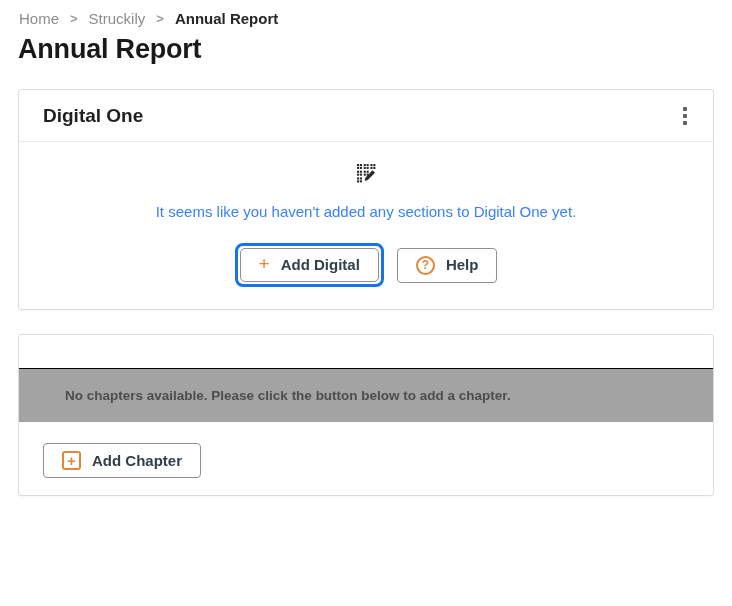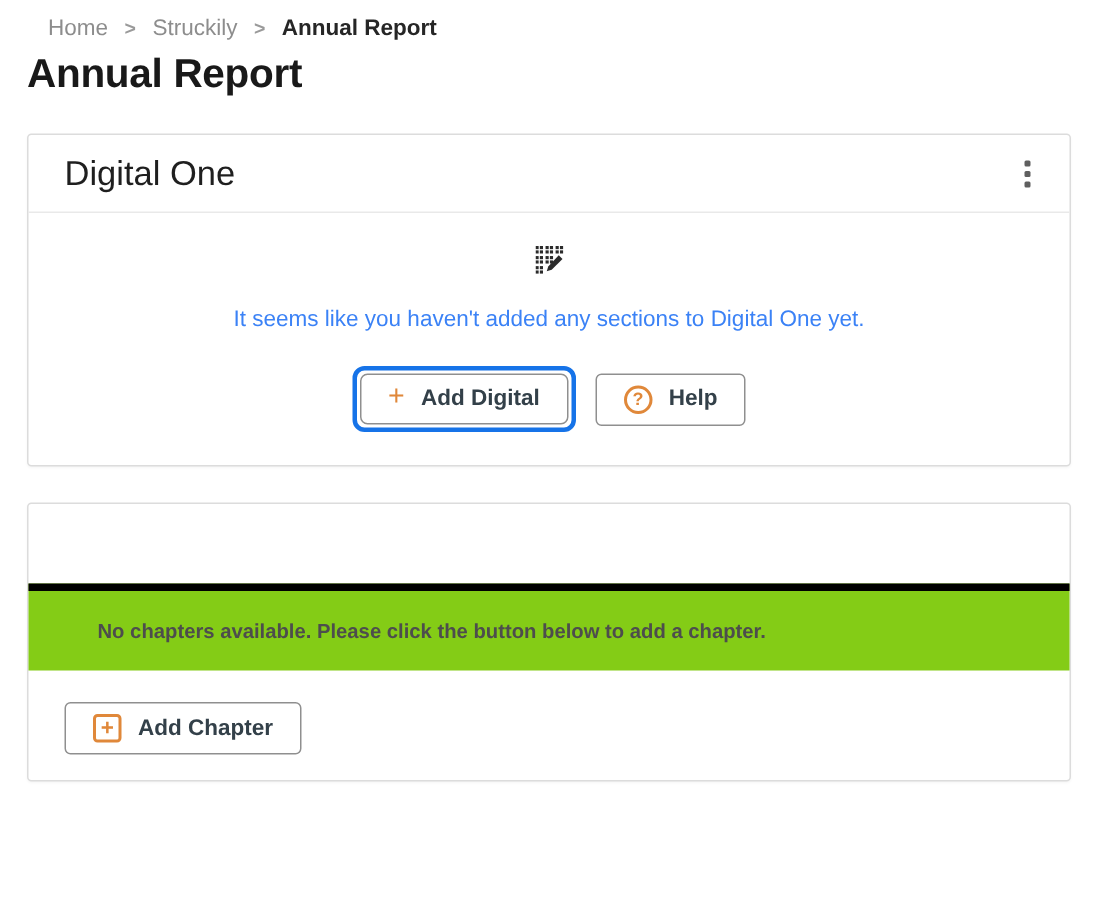--- a/index.html
+++ b/index.html
@@ -7,21 +7,21 @@
   body {
     font-family: "Liberation Sans", "DejaVu Sans", sans-serif;
     background: #ffffff;
     color: #222;
   }
   .page { padding: 10px 18px 0 18px; }
 
   
   .breadcrumb {
     display: flex; align-items: center; gap: 11px;
-    font-size: 15px; color: #8d8d8d; padding-left: 1px; margin-left: 13px;
+    font-size: 15px; color: #8d8d8d; padding-left: 1px;
   }
   .crumb-link { color: #8d8d8d; cursor: pointer; }
   .crumb-sep { color: #9a9a9a; font-size: 13px; font-weight: 700; }
   .crumb-current { color: #262626; font-weight: 600; }
 
   .page-title {
     font-size: 27px; font-weight: 700; color: #191919;
     margin-top: 7px; letter-spacing: -0.2px;
   }
 
@@ -31,21 +31,21 @@
     border: 1px solid #dcdcdc;
     border-radius: 3px;
     margin-top: 24px;
     box-shadow: 0 1px 2px rgba(0,0,0,0.04);
   }
   .card-header {
     display: flex; align-items: center; justify-content: space-between;
     height: 52px; padding: 0 18px 0 24px;
     border-bottom: 1px solid #e9e9e9;
   }
-  .card-title { font-size: 23px; font-weight: 400; color: #1f1f1f; }
+  .card-title { font-size: 19px; font-weight: 700; color: #1f1f1f; }
 
   .kebab-btn {
     background: none; border: none; cursor: pointer;
     padding: 4px 8px; display: flex; flex-direction: column; gap: 3px;
     align-items: center;
   }
   .kebab-btn i {
     width: 4px; height: 4px; background: #5f5f5f; border-radius: 1px; display: block;
   }
 
@@ -84,22 +84,22 @@
   }
   .plus-square {
     width: 19px; height: 19px; border: 2px solid #e0883a; border-radius: 3px;
     color: #e0883a; font-size: 15px; font-weight: 700; line-height: 1;
     display: inline-flex; align-items: center; justify-content: center;
   }
 
   
   .chapters-header { padding: 28px 24px 0 24px; }
   .chapters-band {
-    margin-top: 53px;
-    background: #84cc16; border-top: 5px solid #000000;
+    margin-top: 33px;
+    background: #a3a3a3; border-top: 1px solid #000000;
     padding: 19px 24px 19px 46px;
     font-size: 13.5px; font-weight: 700; color: #4d4d4d;
   }
   .chapters-actions {
     display: flex; align-items: center; gap: 16px;
     padding: 21px 24px 17px 24px;
   }
   .btn--disabled {
     border-color: #dadada; color: #b3b3b3; cursor: default;
   }

